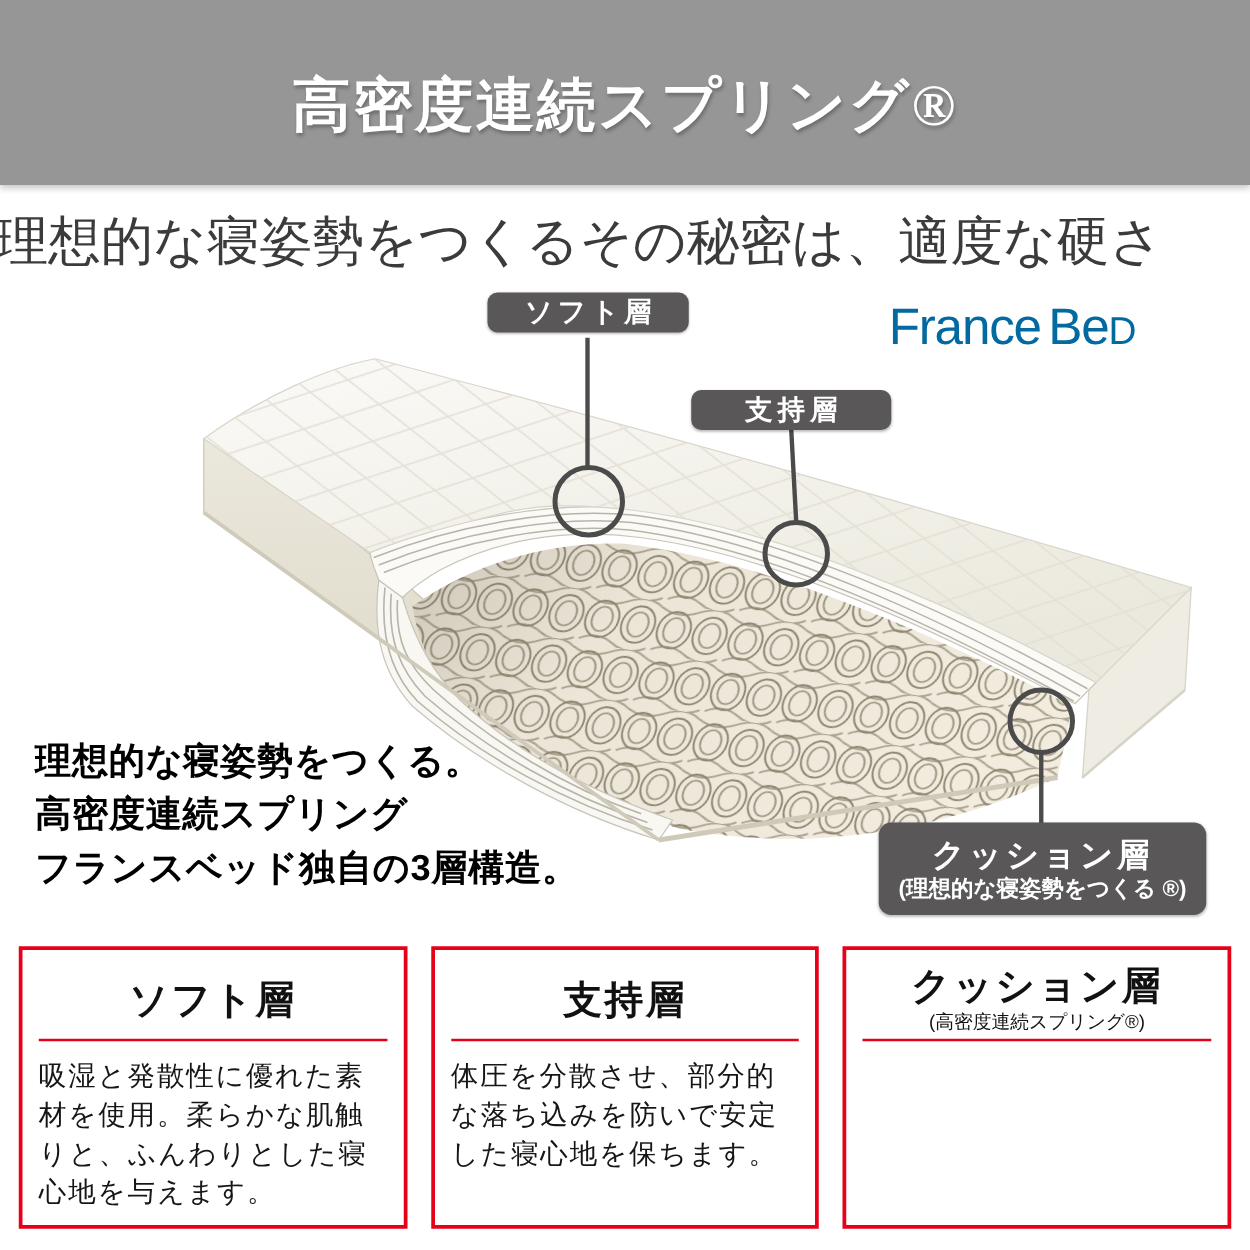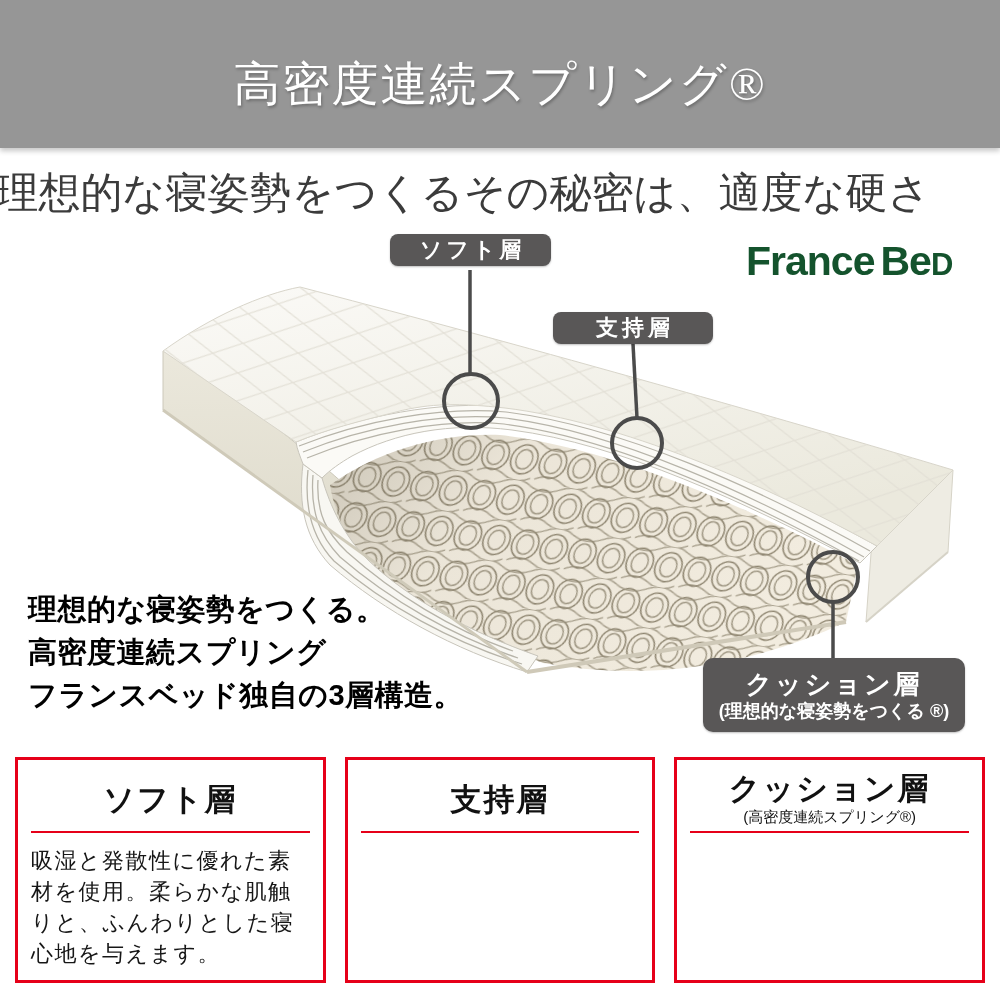--- a/index.html
+++ b/index.html
@@ -11,21 +11,21 @@
   }
   
   .banner{
     position:absolute;top:0;left:0;width:1000px;height:148px;
     background:#969696;
     display:flex;align-items:center;justify-content:center;
     box-shadow:0 3px 5px rgba(0,0,0,.22);
   }
   .banner-title{
     font-family:"Liberation Serif","DejaVu Serif",serif;
-    font-size:47px;letter-spacing:2px;color:#ffffff;font-weight:400;
+    font-size:47px;letter-spacing:2px;color:#ffffff;font-weight:700;
     text-shadow:1px 2px 3px rgba(0,0,0,.28);
     margin-top:20px;
   }
   
   .headline{
     position:absolute;top:158px;left:0;width:927px;height:70px;
     display:flex;align-items:center;justify-content:center;
     font-family:"Liberation Serif","DejaVu Serif",serif;
     font-size:42px;color:#3b3b3b;letter-spacing:0px;font-weight:500;
     white-space:nowrap;
@@ -40,22 +40,22 @@
   .callout-soft{left:390px;top:234px;width:161px;height:32px;font-size:22px;letter-spacing:4px;text-indent:4px;}
   .callout-support{left:553px;top:312px;width:160px;height:32px;font-size:22px;letter-spacing:4px;text-indent:4px;}
   .callout-cushion{
     left:703px;top:658px;width:262px;height:74px;border-radius:10px;
     flex-direction:column;line-height:1.25;
   }
   .callout-cushion .main{font-size:26px;letter-spacing:3px;}
   .callout-cushion .sub{font-size:18px;letter-spacing:0px;font-weight:bold;}
   
   .logo{
-    position:absolute;left:746px;top:241px;z-index:3;
-    color:#14532d;font-weight:700;letter-spacing:-1px;
+    position:absolute;left:711px;top:241px;z-index:3;
+    color:#0369a1;font-weight:400;letter-spacing:-1px;
     font-size:41px;line-height:1;white-space:nowrap;
   }
   .logo .p2{margin-left:6px;}
   .logo .p3{font-size:31px;}
   
   .caption{
     position:absolute;left:28px;top:588px;width:480px;z-index:3;
     font-weight:bold;color:#000000;font-size:29px;line-height:43px;
     letter-spacing:0.5px;white-space:nowrap;
   }
@@ -200,20 +200,21 @@
     </div>
     <div class="card-rule"></div>
     <div class="card-body">吸湿と発散性に優れた素材を使用。柔らかな肌触りと、ふんわりとした寝心地を与えます。</div>
   </div>
   <div class="card">
     <div class="card-head">
       <div class="card-title">支持層</div>
 
     </div>
     <div class="card-rule"></div>
+    <div class="card-body">体圧を分散させ、部分的な落ち込みを防いで安定した寝心地を保ちます。</div>
   </div>
   <div class="card">
     <div class="card-head">
       <div class="card-title">クッション層</div>
       <div class="card-sub">(高密度連続スプリング®)</div>
     </div>
     <div class="card-rule"></div>
   </div>
 </div>
 

